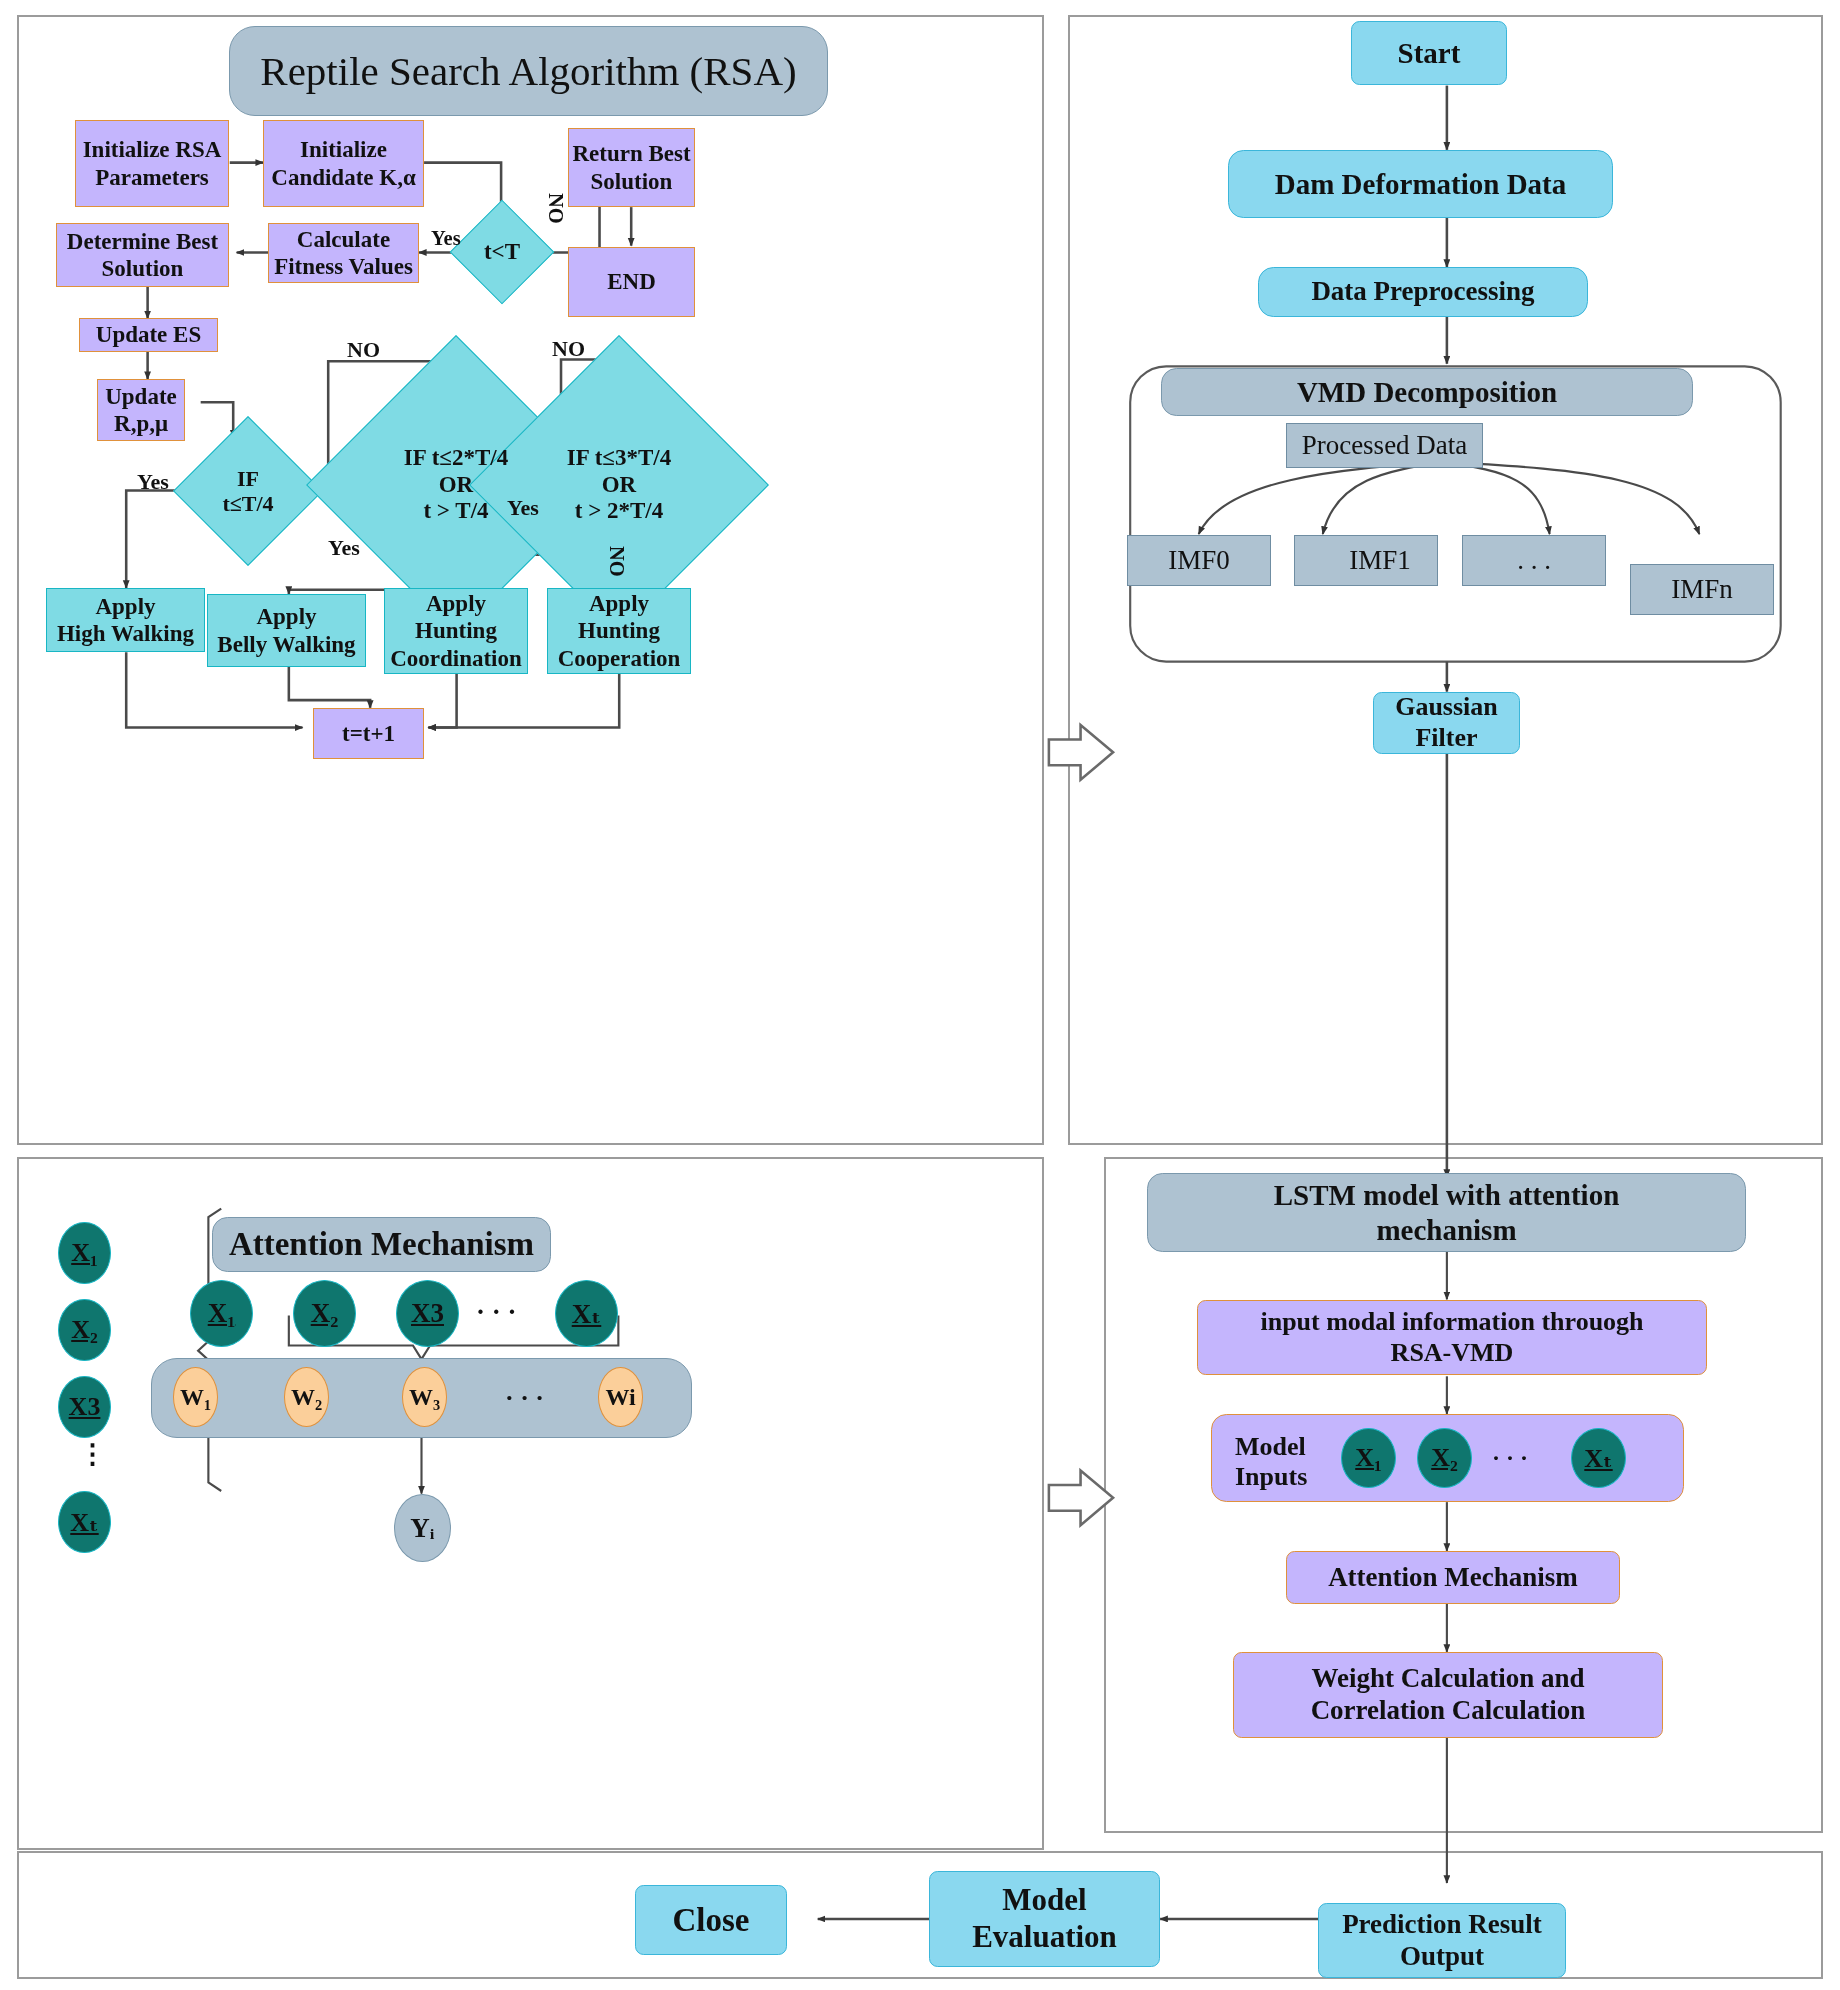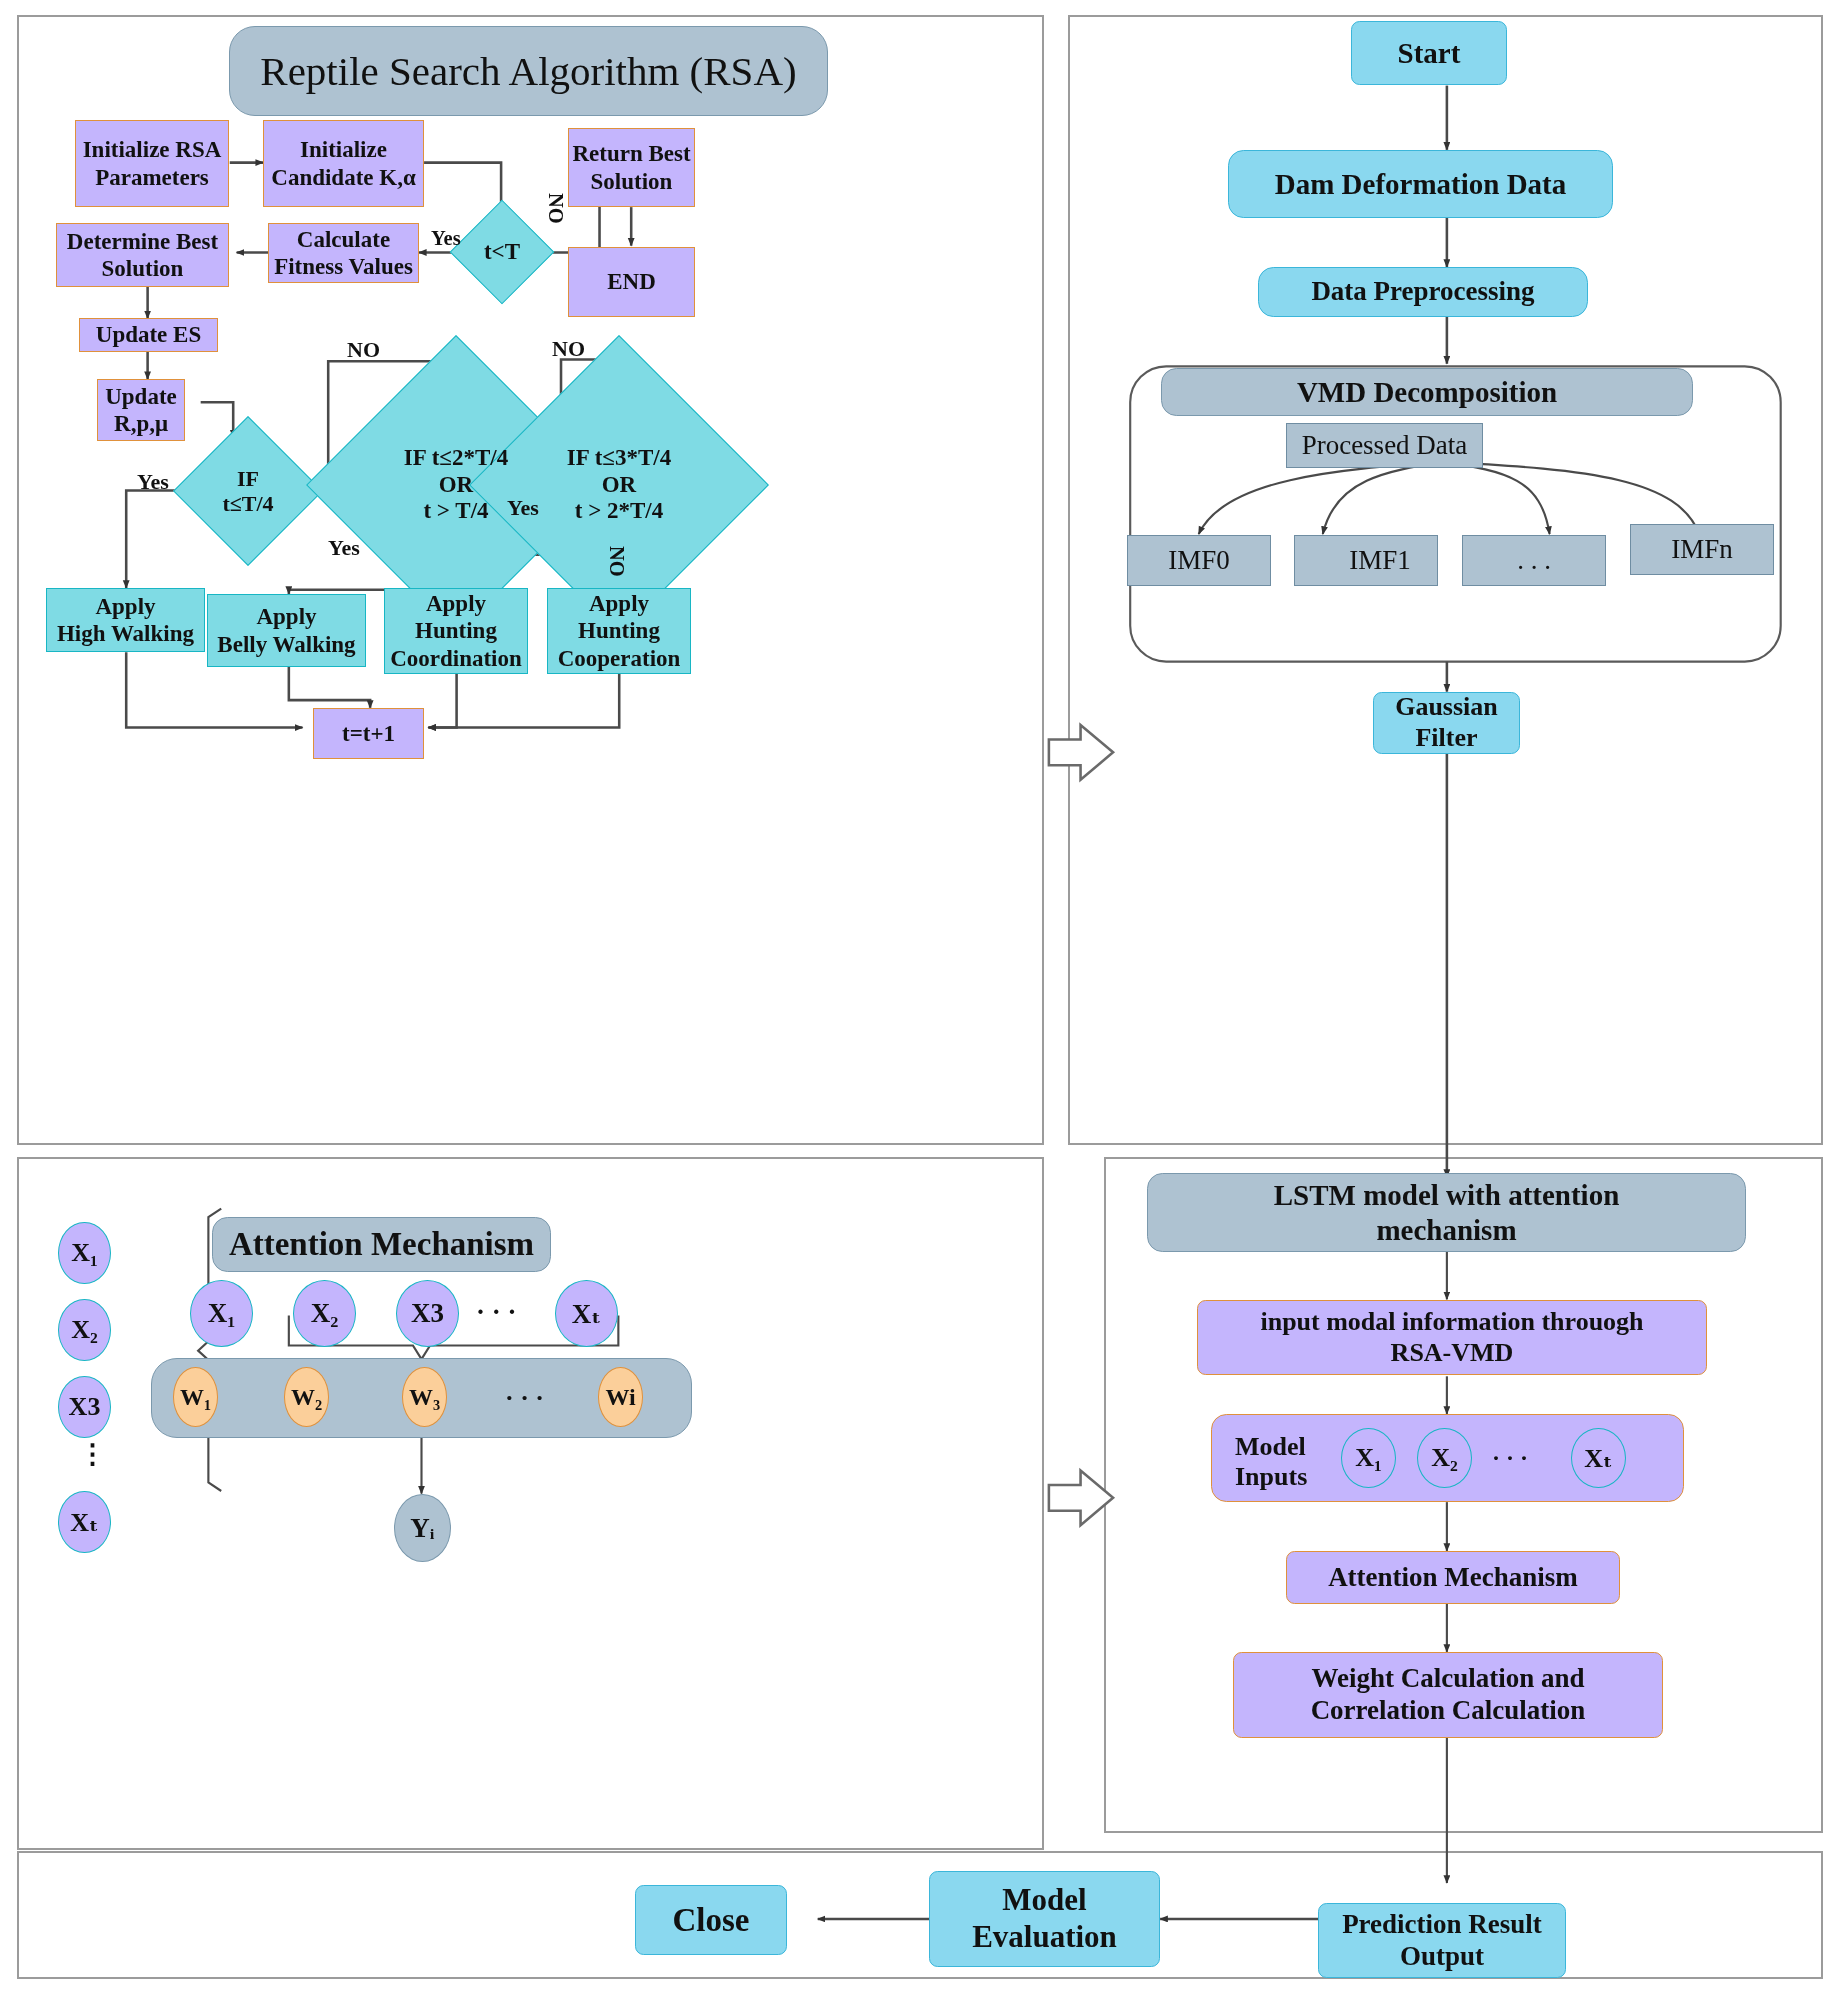--- a/index.html
+++ b/index.html
@@ -28,21 +28,21 @@
   .diamond .dshape{position:absolute;left:0;top:0;width:100%;height:100%;
         background:#7fdbe4;border:1.7px solid #18b6c4;
         transform:rotate(45deg);box-sizing:border-box;}
   .diamond .dtxt{position:absolute;left:0;top:0;width:100%;height:100%;
         display:flex;align-items:center;justify-content:center;text-align:center;
         font-weight:bold;color:#111;line-height:1.15;z-index:2;}
 
   
   .ell{position:absolute;border-radius:50%;display:flex;align-items:center;
        justify-content:center;font-weight:bold;color:#111;box-sizing:border-box;}
-  .ell.cy{background:#c4b5fd;border:1.7px solid #18b6c4;}
+  .ell.cy{background:#0f766e;border:1.7px solid #18b6c4;text-decoration:underline;}
   .ell.og{background:#fbcf9a;border:1.7px solid #e0913b;}
   .ell.sl{background:#aec2d1;border:1.7px solid #7b99ad;}
 
   
   .elabel{position:absolute;font-weight:bold;color:#111;white-space:nowrap;}
   .vert{writing-mode:vertical-rl;}
 
   svg.edges{position:absolute;left:0;top:0;width:1841px;height:1990px;
             pointer-events:none;overflow:visible;}
   .ln{stroke:#4a4a4a;stroke-width:3;fill:none;}
@@ -246,21 +246,21 @@
 
   <div class="node cyan-l r14" style="left:1258px;top:267px;width:330px;height:50px;font-size:27px;">Data Preprocessing</div>
 
   <div class="node slate r14" style="left:1161px;top:368px;width:532px;height:48px;font-size:29px;">VMD Decomposition</div>
 
   <div class="node slate-p" style="left:1286px;top:423px;width:197px;height:45px;font-size:27px;font-weight:normal;">Processed Data</div>
 
   <div class="node slate-p" style="left:1127px;top:535px;width:144px;height:51px;font-size:27px;font-weight:normal;">IMF0</div>
   <div class="node slate-p" style="left:1294px;top:535px;width:144px;height:51px;font-size:27px;font-weight:normal;padding-left:28px;">IMF1</div>
   <div class="node slate-p" style="left:1462px;top:535px;width:144px;height:51px;font-size:27px;font-weight:normal;">. . .</div>
-  <div class="node slate-p" style="left:1630px;top:524px;width:144px;height:51px;font-size:27px;font-weight:normal;">IMFn</div>
+  <div class="node slate-p" style="left:1630px;top:564px;width:144px;height:51px;font-size:27px;font-weight:normal;">IMFn</div>
 
   <div class="node cyan-l r8" style="left:1373px;top:692px;width:147px;height:62px;font-size:26px;white-space:pre-line;">Gaussian
 Filter</div>
 
   <div class="node slate r14" style="left:1147px;top:1173px;width:599px;height:79px;font-size:29px;white-space:pre-line;">LSTM model with attention
 mechanism</div>
 
   <div class="node orange r8" style="left:1197px;top:1300px;width:510px;height:75px;font-size:26px;white-space:pre-line;">input modal information throuogh
 RSA-VMD</div>
 

